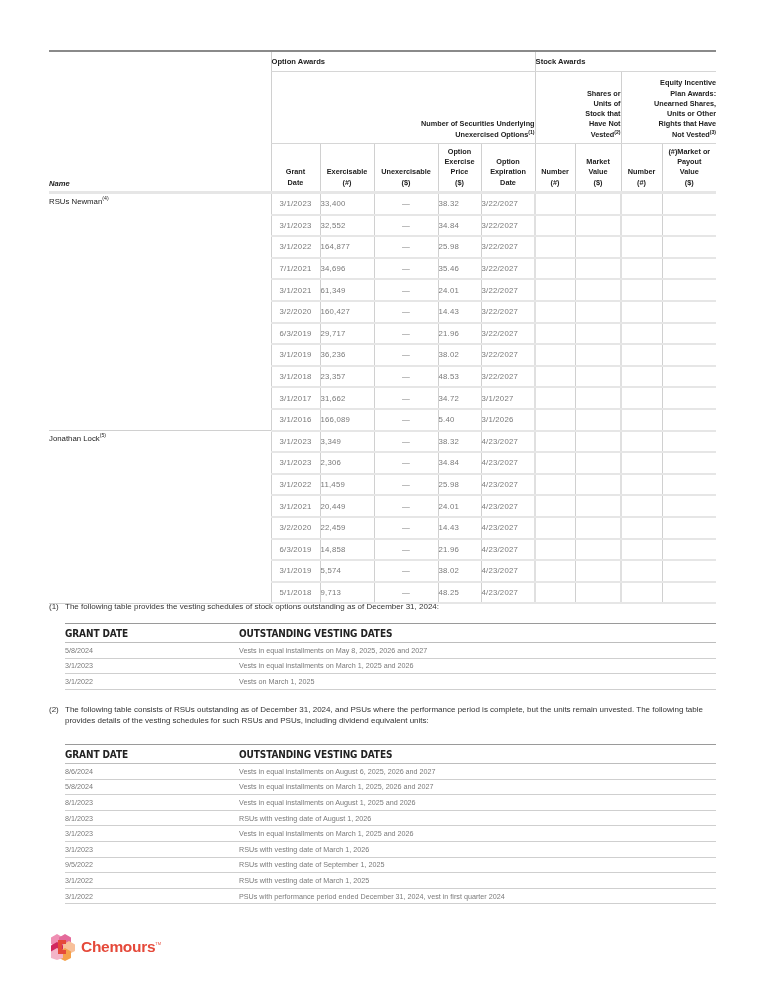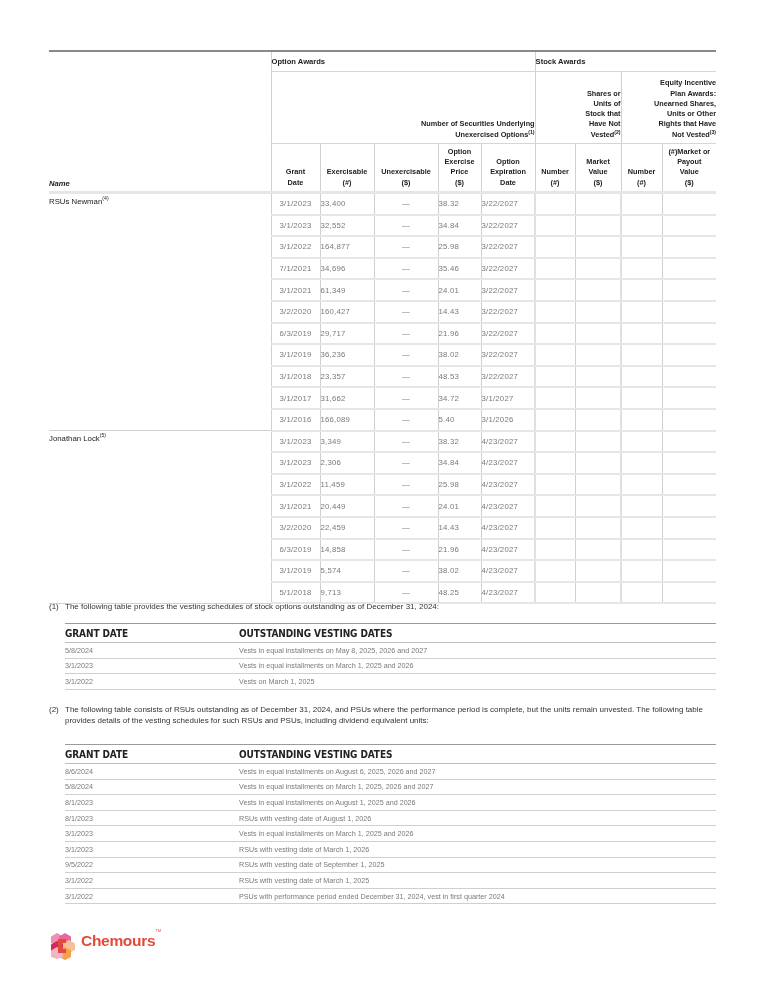--- a/index.html
+++ b/index.html
@@ -18,21 +18,21 @@
   .c { text-align:center; }
   .r { text-align:left; padding-right:8px !important;margin-top:8px; }
   sup { font-size:5.2px; vertical-align:super; line-height:0; }
   .fn { position:absolute; left:49px; font-size:8px; color:#333; line-height:11px; }
   .fn .num { position:absolute; left:0; top:0; }
   .fn .txt { margin-left:16px; display:block; }
   .vtable { position:absolute; left:65px; width:651px; border-collapse:collapse; font-size:7.2px; }
   .vtable th { text-align:left; font-weight:bold; font-family:"DejaVu Sans Condensed","DejaVu Sans", sans-serif; font-size:10px; letter-spacing:-0.1px; color:#222; height:18px; border-top:1px solid #9a9a9a; border-bottom:1px solid #bdbdbd; padding:0; }
   .vtable td { height:14.6px; border-bottom:1px solid #cfcfcf; color:#7a7a7a; padding:0; font-size:7.2px;margin-left:33px; }
   .vtable .gd { width:174px; }
-  .logo { position:absolute; left:50px; top:932px; height:30px; display:flex; align-items:flex-start; }
+  .logo { position:absolute; left:50px; top:932px; height:30px; display:flex; align-items:center; }
   .logo-text { font-size:15.5px; font-weight:bold; color:#e5493a; margin-left:5px; letter-spacing:-0.3px; }
   .logo-tm { font-size:4px; color:#e5493a; vertical-align:top; position:relative; top:-4px; }
 </style>
 </head>
 <body>
 
 <table class="main-table">
   <colgroup>
     <col style="width:222px">
       <col style="width:49px">

